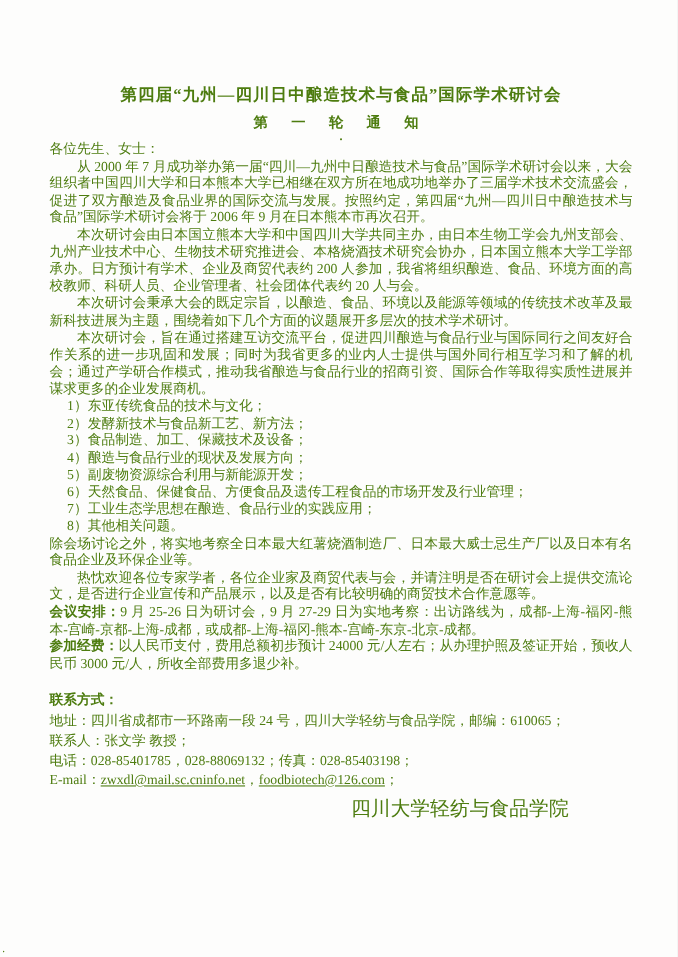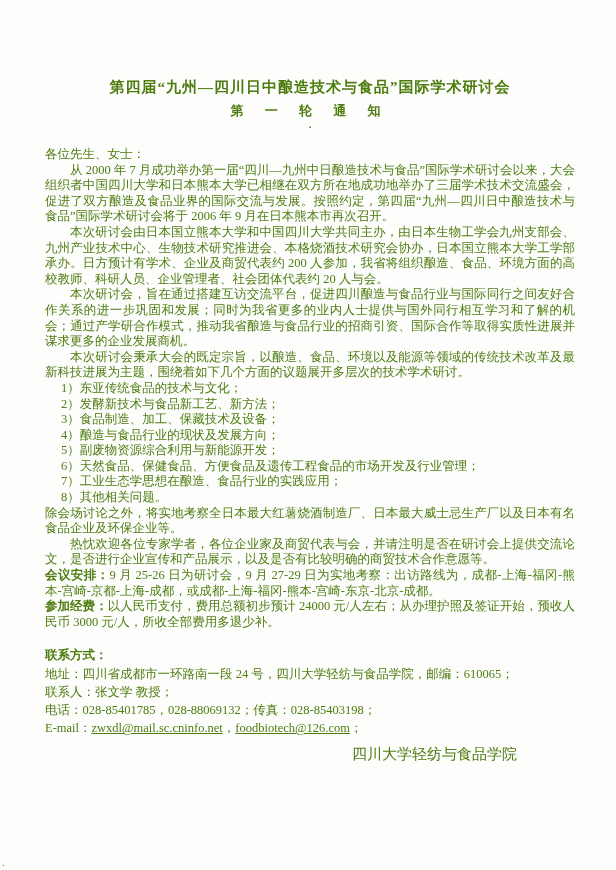--- a/index.html
+++ b/index.html
@@ -35,21 +35,21 @@
     line-height:18px;
   }
   .artifact-dot-center{
     text-align:center;
     font-size:11px;
     line-height:8px;
     height:8px;
     font-weight:bold;
   }
   .content{
-    margin-top:19px;
+    margin-top:0;
     font-size:12.5px;
     line-height:15.6px;
     text-align:justify;
   }
   .content p{margin:0;}
   p.indent{text-indent:2em;}
   .topic-list{
     list-style:none;
     margin:0;
     padding:0 0 0 16px;
@@ -60,21 +60,21 @@
   .bold{font-weight:bold;}
   .contact-block{margin-top:16px;line-height:18.2px;}
   .email-line .u{
     text-decoration:underline;
   }
   .signature{
     margin:7px 58px 0 auto;
     width:max-content;
     text-align:center;
     line-height:21px;
-    font-size:15px;
+    font-size:18px;
   }
   .signature p{margin:0;}
   .artifact-dot-bl{
     position:absolute;
     left:2px;
     bottom:5px;
     font-size:10px;
     line-height:4px;
   }
 </style>
@@ -84,22 +84,22 @@
 <div class="page">
 
   <h1 class="doc-title">第四届“九州—四川日中酿造技术与食品”国际学术研讨会</h1>
   <h2 class="doc-subtitle">第 一 轮 通 知</h2>
   <div class="artifact-dot-center">.</div>
 
   <div class="content">
     <p>各位先生、女士：</p>
     <p class="indent">从 2000 年 7 月成功举办第一届“四川—九州中日酿造技术与食品”国际学术研讨会以来，大会组织者中国四川大学和日本熊本大学已相继在双方所在地成功地举办了三届学术技术交流盛会，促进了双方酿造及食品业界的国际交流与发展。按照约定，第四届“九州—四川日中酿造技术与食品”国际学术研讨会将于 2006 年 9 月在日本熊本市再次召开。</p>
     <p class="indent">本次研讨会由日本国立熊本大学和中国四川大学共同主办，由日本生物工学会九州支部会、九州产业技术中心、生物技术研究推进会、本格烧酒技术研究会协办，日本国立熊本大学工学部承办。日方预计有学术、企业及商贸代表约 200 人参加，我省将组织酿造、食品、环境方面的高校教师、科研人员、企业管理者、社会团体代表约 20 人与会。</p>
+    <p class="indent">本次研讨会秉承大会的既定宗旨，以酿造、食品、环境以及能源等领域的传统技术改革及最新科技进展为主题，围绕着如下几个方面的议题展开多层次的技术学术研讨。</p>
     <p class="indent">本次研讨会，旨在通过搭建互访交流平台，促进四川酿造与食品行业与国际同行之间友好合作关系的进一步巩固和发展；同时为我省更多的业内人士提供与国外同行相互学习和了解的机会；通过产学研合作模式，推动我省酿造与食品行业的招商引资、国际合作等取得实质性进展并谋求更多的企业发展商机。</p>
-    <p class="indent">本次研讨会秉承大会的既定宗旨，以酿造、食品、环境以及能源等领域的传统技术改革及最新科技进展为主题，围绕着如下几个方面的议题展开多层次的技术学术研讨。</p>
 
     <ul class="topic-list">
       <li>1）东亚传统食品的技术与文化；</li>
       <li>2）发酵新技术与食品新工艺、新方法；</li>
       <li>3）食品制造、加工、保藏技术及设备；</li>
       <li>4）酿造与食品行业的现状及发展方向；</li>
       <li>5）副废物资源综合利用与新能源开发；</li>
       <li>6）天然食品、保健食品、方便食品及遗传工程食品的市场开发及行业管理；</li>
       <li>7）工业生态学思想在酿造、食品行业的实践应用；</li>
       <li>8）其他相关问题。</li>

